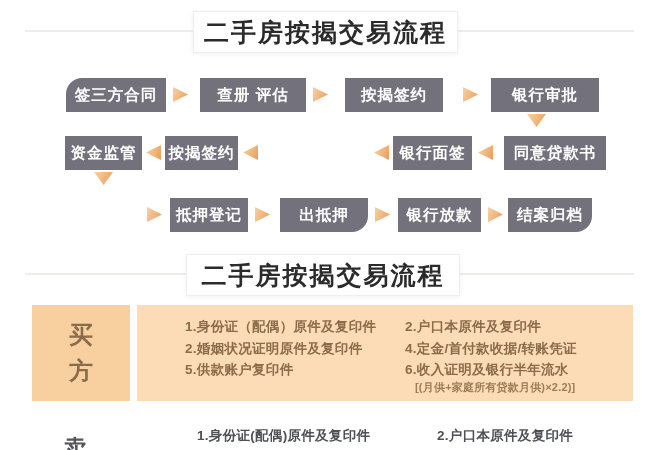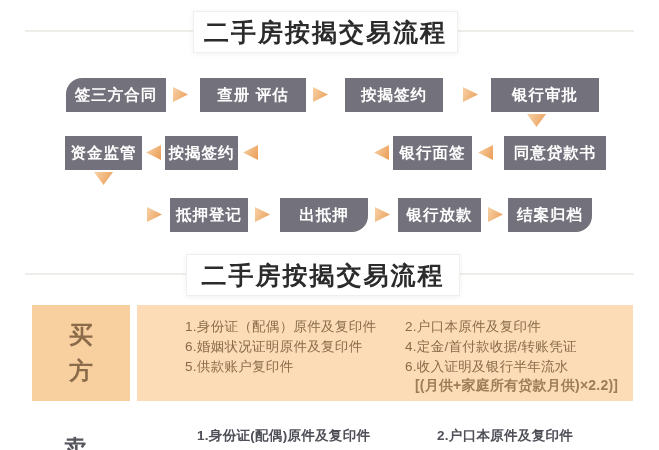--- a/index.html
+++ b/index.html
@@ -29,22 +29,22 @@
   
   .side-label{position:absolute;display:flex;align-items:center;justify-content:center;}
   .side-label span{display:block;width:1.15em;font-size:24px;font-weight:bold;line-height:1.5;
     text-align:center;word-break:break-all;}
   .buyer-label{left:32px;top:305px;width:98px;height:96px;background:#f8cf9f;}
   .buyer-label span{color:#8a6b4a;}
   .buyer-content{position:absolute;left:137px;top:305px;width:496px;height:96px;background:#fbdcb7;
     box-sizing:border-box;padding:13px 0 6px 48px;display:flex;flex-direction:column;justify-content:space-between;}
   .doc-row{display:flex;align-items:flex-start;}
   .doc-cell-l{width:220px;flex:0 0 220px;}
-  .doc-text{font-size:13.5px;font-weight:400;color:#8a6b4a;letter-spacing:.3px;white-space:nowrap;}
-  .doc-note{font-size:14px;font-weight:600;color:#9c7d58;letter-spacing:.2px;padding-left:10px;margin-top:1px;}
+  .doc-text{font-size:13.5px;font-weight:700;color:#8a6b4a;letter-spacing:.3px;white-space:nowrap;}
+  .doc-note{font-size:11px;font-weight:600;color:#9c7d58;letter-spacing:.2px;padding-left:10px;margin-top:1px;}
 
   .seller-label{left:62px;top:427px;width:26px;height:80px;background:transparent;}
   .seller-label span{color:#54555d;}
   .seller-item{position:absolute;font-size:13.5px;font-weight:600;color:#4e4f57;
     letter-spacing:.3px;white-space:nowrap;z-index:2;margin-left:12px;}
 </style>
 </head>
 <body>
 
 <div class="page">
@@ -115,21 +115,21 @@
 
   <div class="side-label buyer-label">
     <span>买方</span>
   </div>
   <div class="buyer-content">
     <div class="doc-row">
       <div class="doc-cell-l doc-text">1.身份证（配偶）原件及复印件</div>
       <div class="doc-text">2.户口本原件及复印件</div>
     </div>
     <div class="doc-row">
-      <div class="doc-cell-l doc-text">6.婚姻状况证明原件及复印件</div>
+      <div class="doc-cell-l doc-text">2.婚姻状况证明原件及复印件</div>
       <div class="doc-text">4.定金/首付款收据/转账凭证</div>
     </div>
     <div class="doc-row">
       <div class="doc-cell-l doc-text">5.供款账户复印件</div>
       <div>
         <div class="doc-text">6.收入证明及银行半年流水</div>
         <div class="doc-note">[(月供+家庭所有贷款月供)×2.2)]</div>
       </div>
     </div>
   </div>

